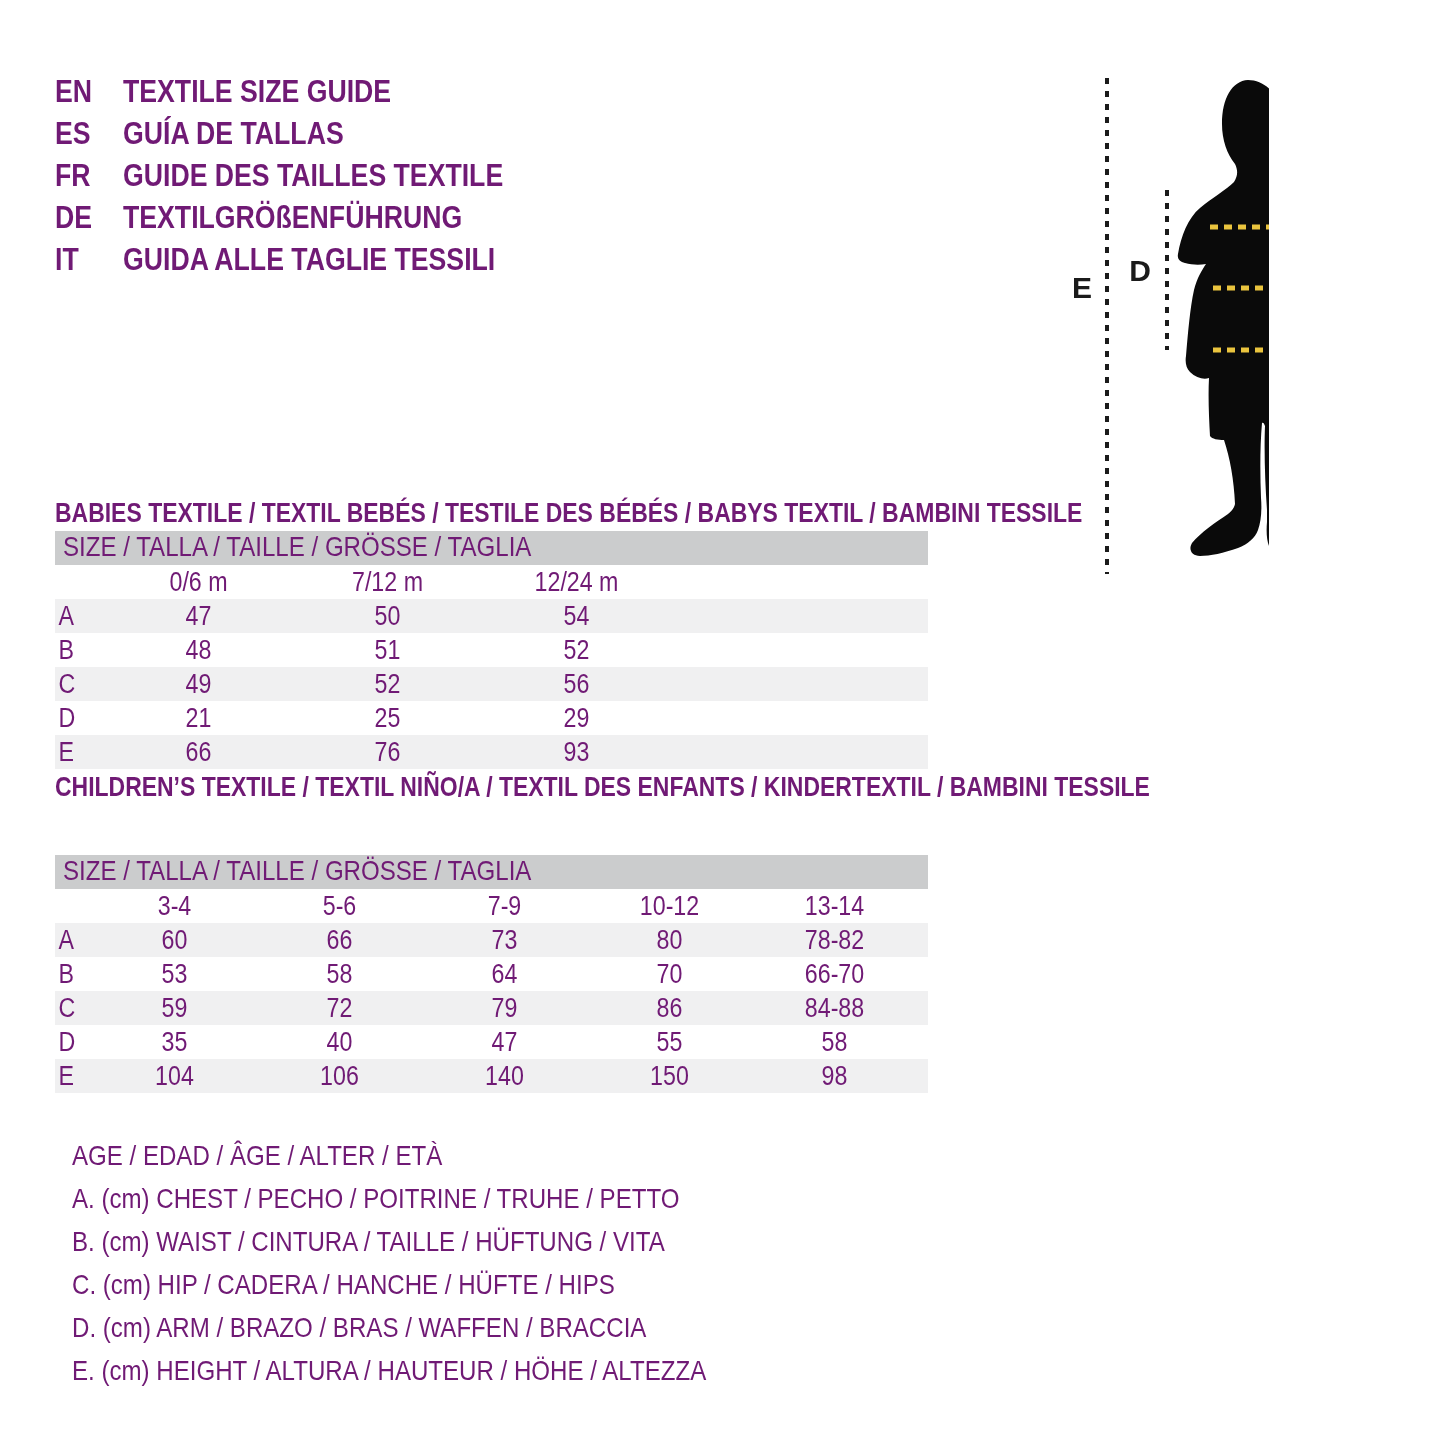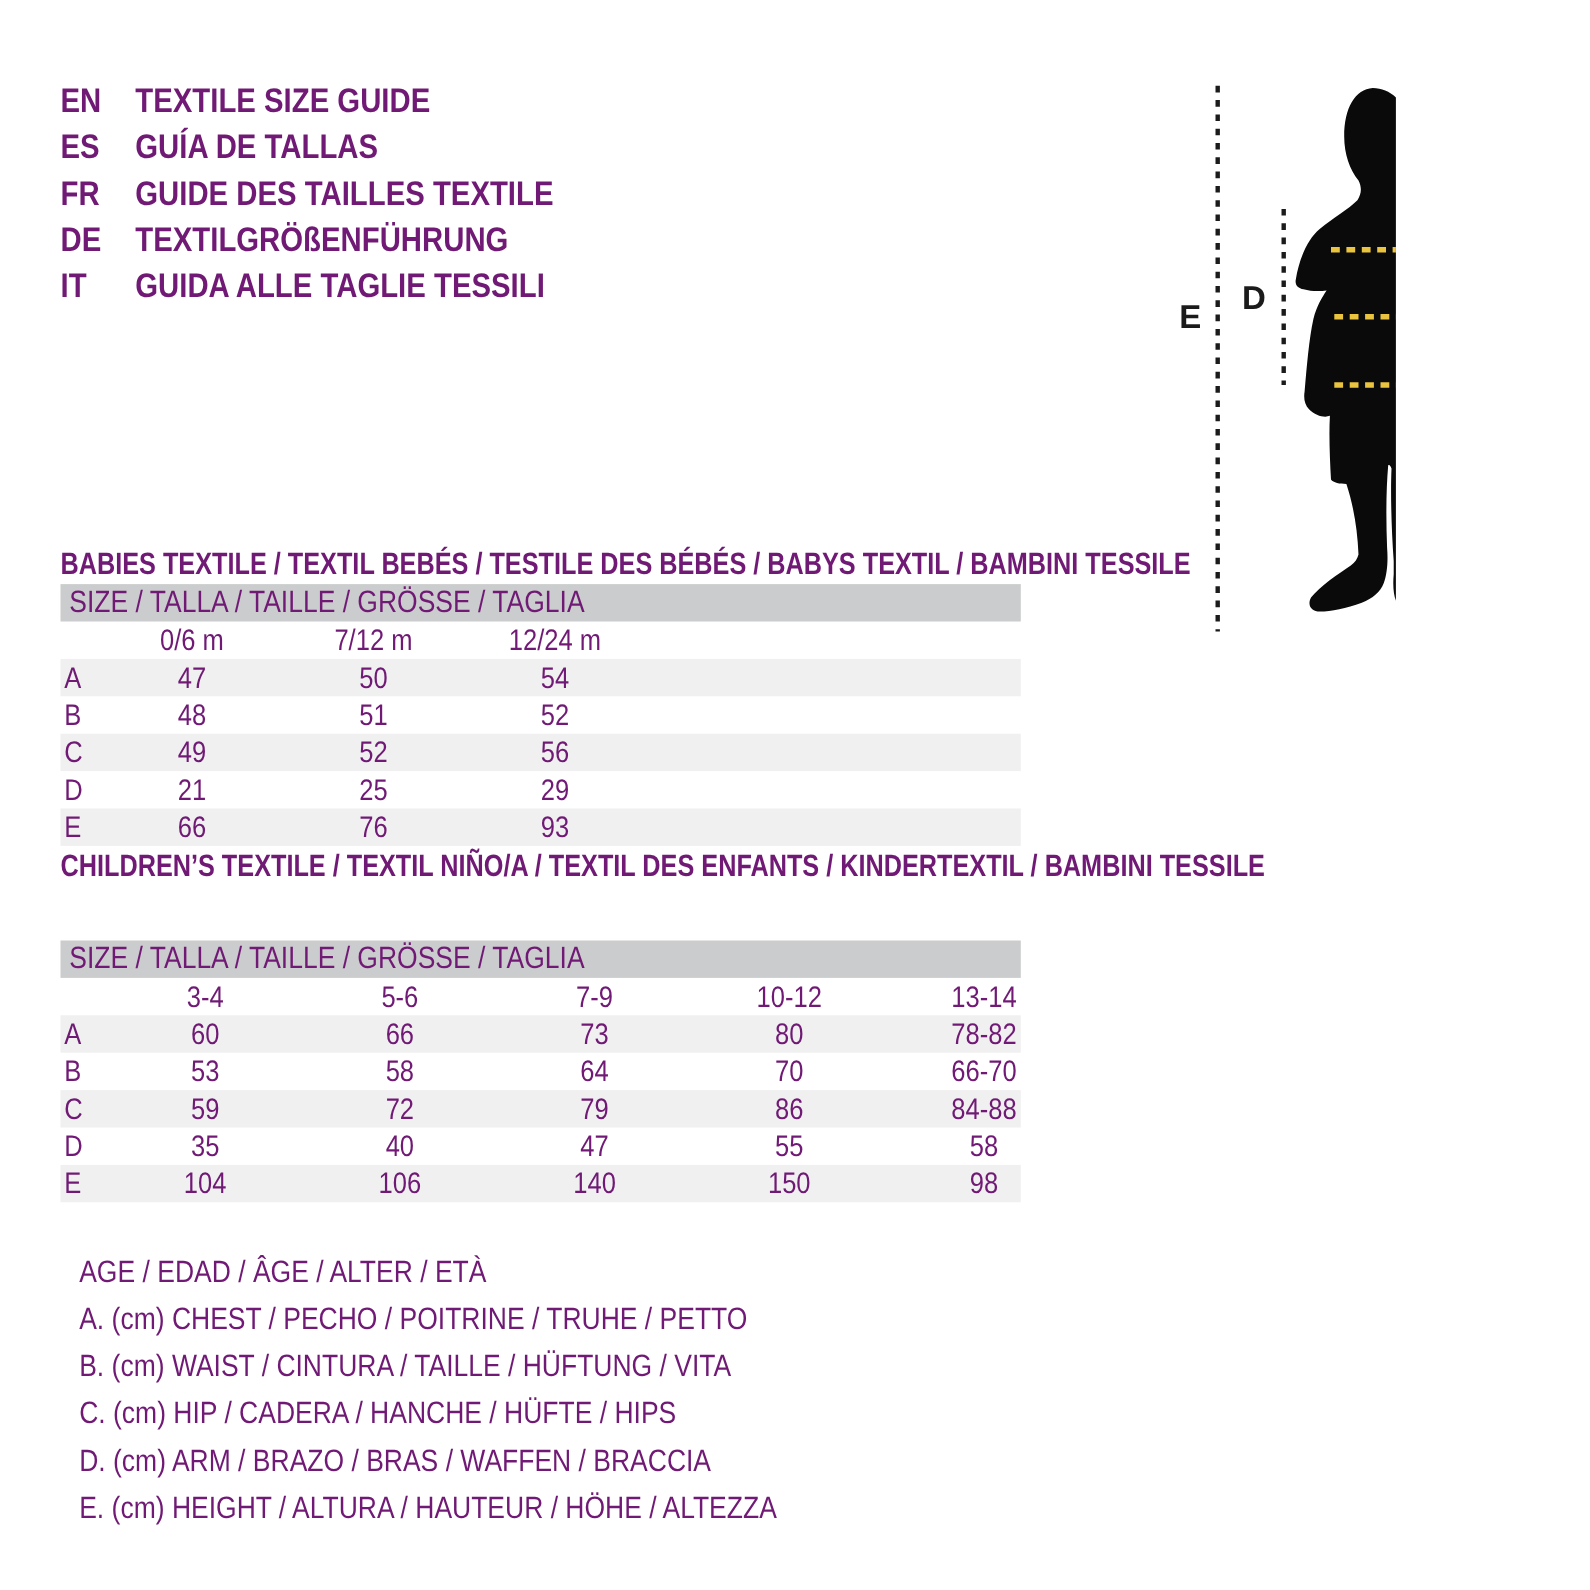--- a/index.html
+++ b/index.html
@@ -16,22 +16,22 @@
   .lang-row{display:flex;align-items:center;height:42px;font-weight:700;font-size:31px;}
   .lang-code{width:68px;flex:0 0 68px;}
 
   
   .section-title{position:absolute;left:55px;height:34px;line-height:34px;font-size:28px;font-weight:700;}
 
   
   .table{position:absolute;left:55px;width:873px;}
   .size-bar{height:34px;background:#cbcccd;display:flex;align-items:flex-start;padding-left:8px;box-sizing:border-box;font-size:28px;font-weight:400;}
   .tr{display:grid;height:34px;align-items:center;font-size:27px;font-weight:400;}
-  .babies .tr{grid-template-columns:37px 165px 165px 165px 1fr;}
-  .children .tr{grid-template-columns:37px 165px 165px 165px 165px 165px 1fr;gap:12px;}
+  .babies .tr{grid-template-columns:37px 165px 165px 165px 1fr;gap:24px;}
+  .children .tr{grid-template-columns:37px 165px 165px 165px 165px 165px 1fr;}
   .tr.stripe{background:#f0f0f1;}
   .td{text-align:center;transform:scaleX(0.86);transform-origin:50% 50%;white-space:nowrap;}
   .td.lbl{text-align:left;padding-left:4px;transform-origin:0 50%;}
 
   
   .legend{position:absolute;left:55px;top:1134px;}
   .legend-line{display:flex;align-items:center;height:43px;font-size:28px;font-weight:400;margin-left:17px;}
 
   
   .figure{position:absolute;left:1050px;top:60px;width:395px;height:545px;}

